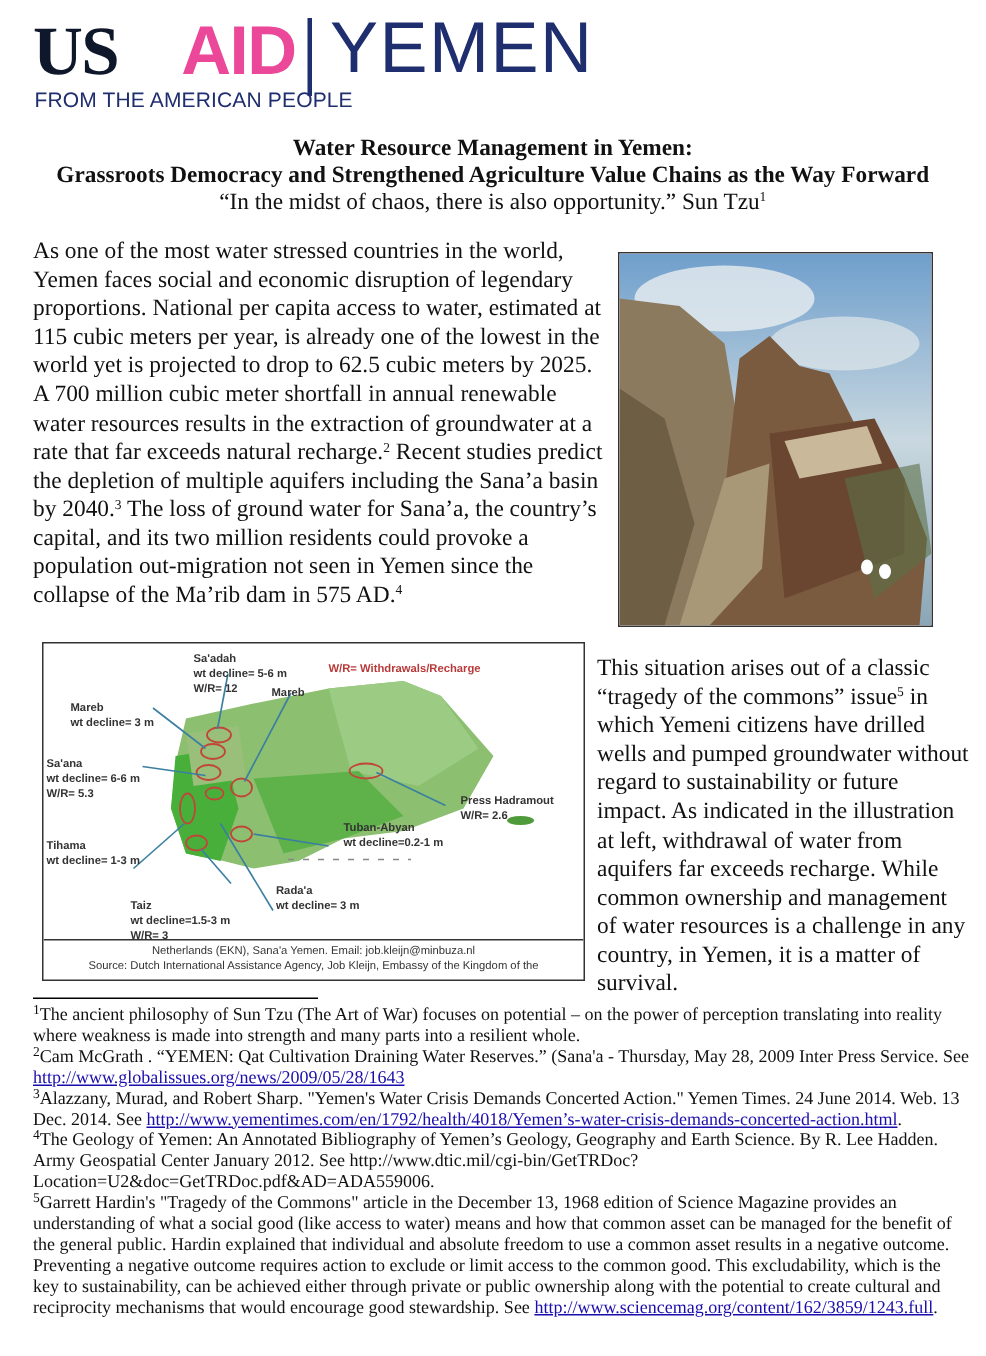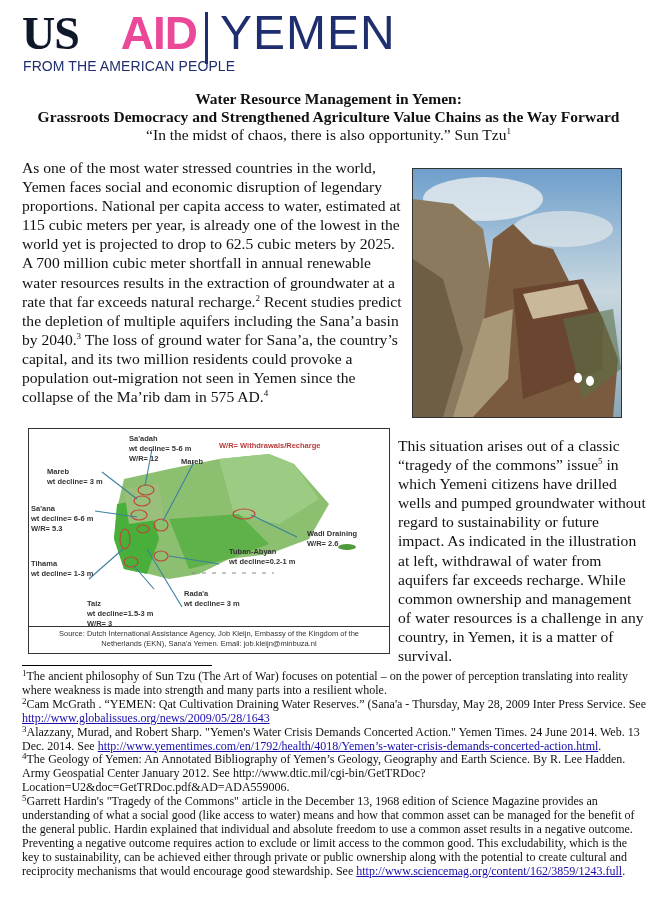--- a/index.html
+++ b/index.html
@@ -115,43 +115,43 @@
     </div>
   <div class="mlabel" style="left:152px;top:28px">
       <div>Mareb</div>
     </div>
   <div class="mlabel" style="left:2px;top:75px">
       <div>Sa'ana</div>
       <div>wt decline= 6-6 m</div>
       <div>W/R= 5.3</div>
     </div>
   <div class="mlabel" style="left:278px;top:100px">
-      <div>Wadi Draining</div>
+      <div>Press Hadramout</div>
       <div>W/R= 2.6</div>
     </div>
   <div class="mlabel" style="left:200px;top:118px">
       <div>Tuban-Abyan</div>
       <div>wt decline=0.2-1 m</div>
     </div>
   <div class="mlabel" style="left:2px;top:130px">
       <div>Tihama</div>
       <div>wt decline= 1-3 m</div>
     </div>
   <div class="mlabel" style="left:155px;top:160px">
       <div>Rada'a</div>
       <div>wt decline= 3 m</div>
     </div>
   <div class="mlabel" style="left:58px;top:170px">
       <div>Taiz</div>
       <div>wt decline=1.5-3 m</div>
       <div>W/R= 3</div>
     </div>
   <div class="msource">
+      <div>Netherlands (EKN), Sana'a Yemen.  Email: job.kleijn@minbuza.nl</div>
       <div>Source: Dutch International Assistance Agency, Job Kleijn, Embassy of the Kingdom of the</div>
-      <div>Netherlands (EKN), Sana'a Yemen.  Email: job.kleijn@minbuza.nl</div>
     </div>
 </div>
 
 <div class="abs para2"><span>This situation arises out of a classic “tragedy of the commons” issue</span><sup>5</sup><span> in which Yemeni citizens have drilled wells and pumped groundwater without regard to sustainability or future impact. As indicated in the illustration at left, withdrawal of water from aquifers far exceeds recharge. While common ownership and management of water resources is a challenge in any country, in Yemen, it is a matter of survival.</span></div>
 
 <div class="abs rule"></div>
 <div class="abs footnotes">
   <p class="fn"><sup>1</sup><span>The ancient philosophy of Sun Tzu (The Art of War) focuses on potential – on the power of perception translating into reality where weakness is made into strength and many parts into a resilient whole.</span></p>
   <p class="fn"><sup>2</sup><span>Cam McGrath . “YEMEN: Qat Cultivation Draining Water Reserves.” (Sana'a - Thursday, May 28, 2009 Inter Press Service.  See </span><a href="#">http://www.globalissues.org/news/2009/05/28/1643</a></p>
   <p class="fn"><sup>3</sup><span>Alazzany, Murad, and Robert Sharp. "Yemen's Water Crisis Demands Concerted Action." Yemen Times. 24 June 2014. Web. 13 Dec. 2014. See </span><a href="#">http://www.yementimes.com/en/1792/health/4018/Yemen’s-water-crisis-demands-concerted-action.html</a><span>.</span></p>

